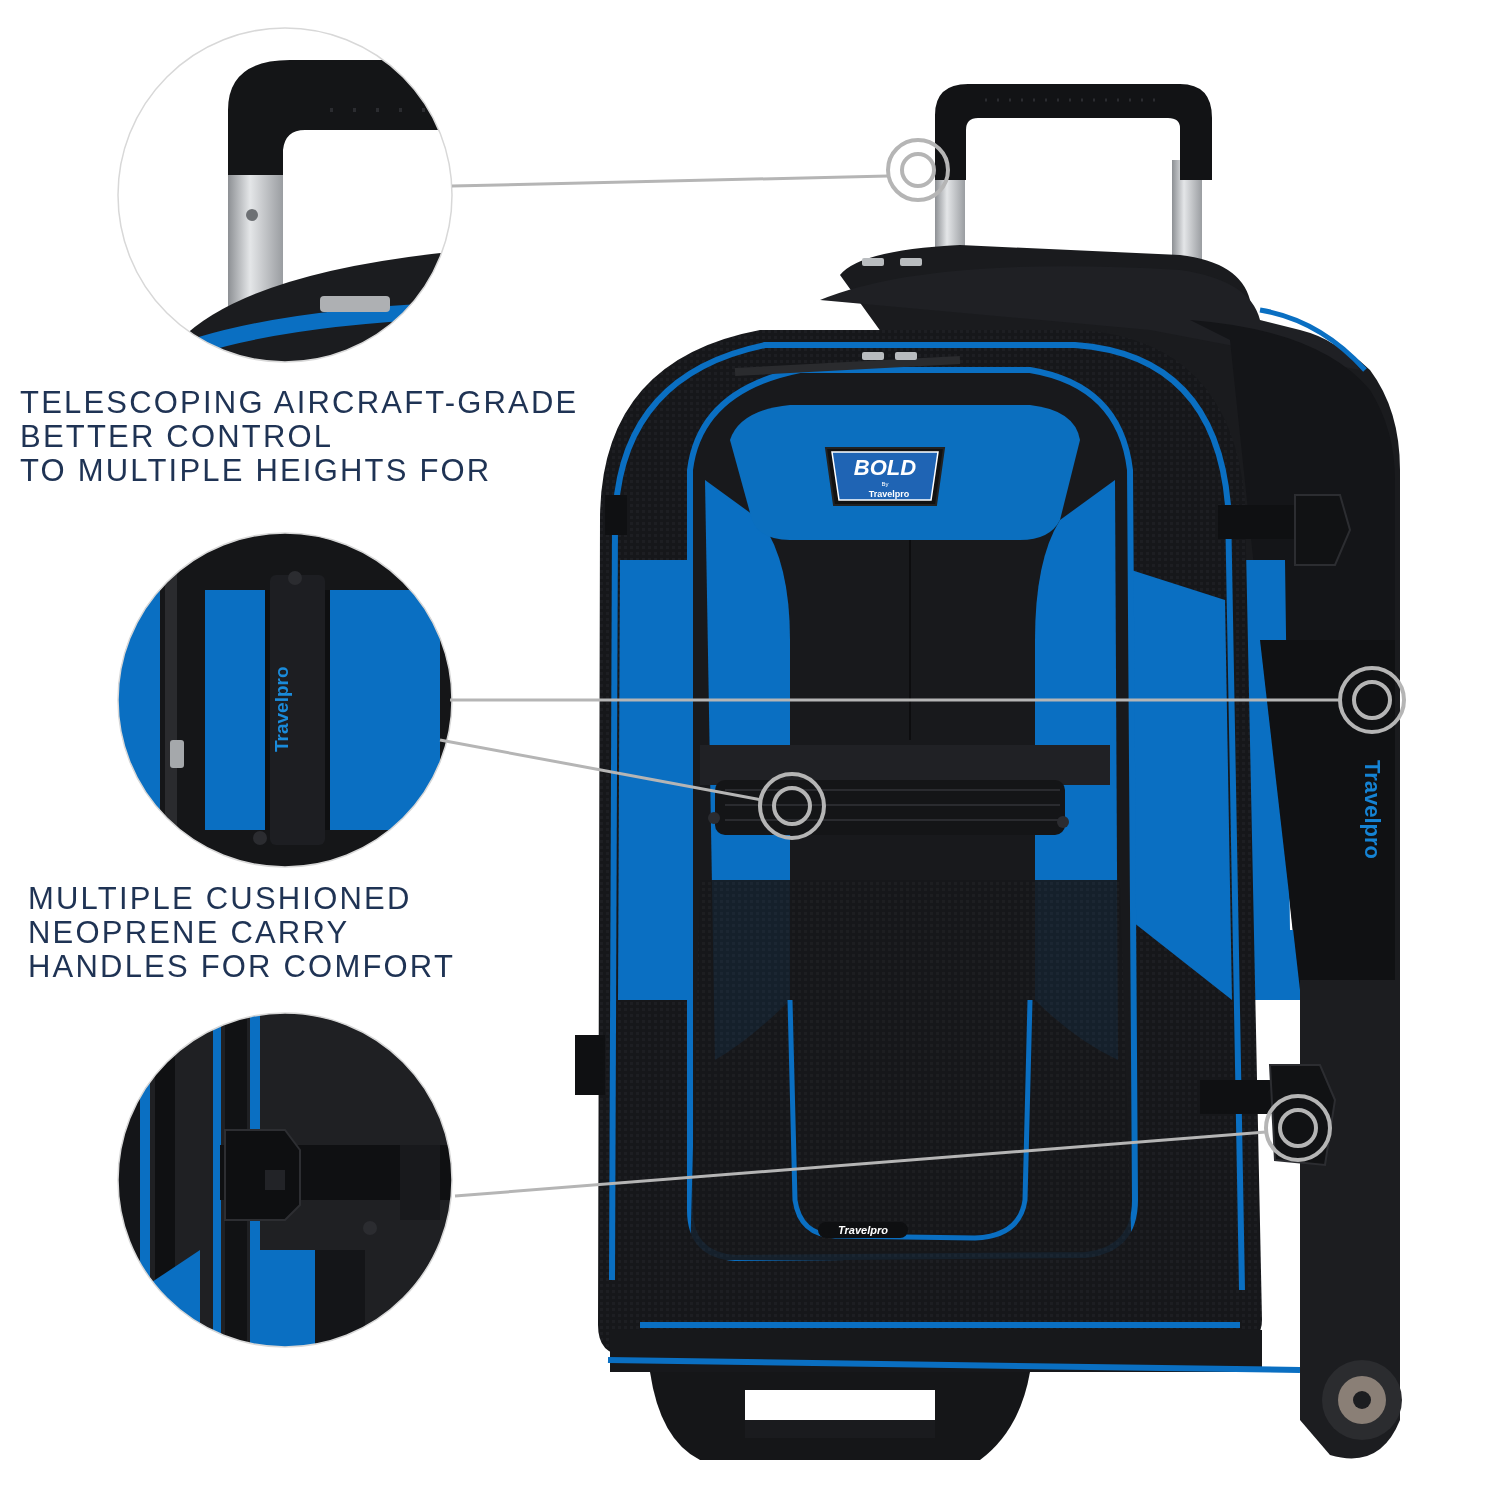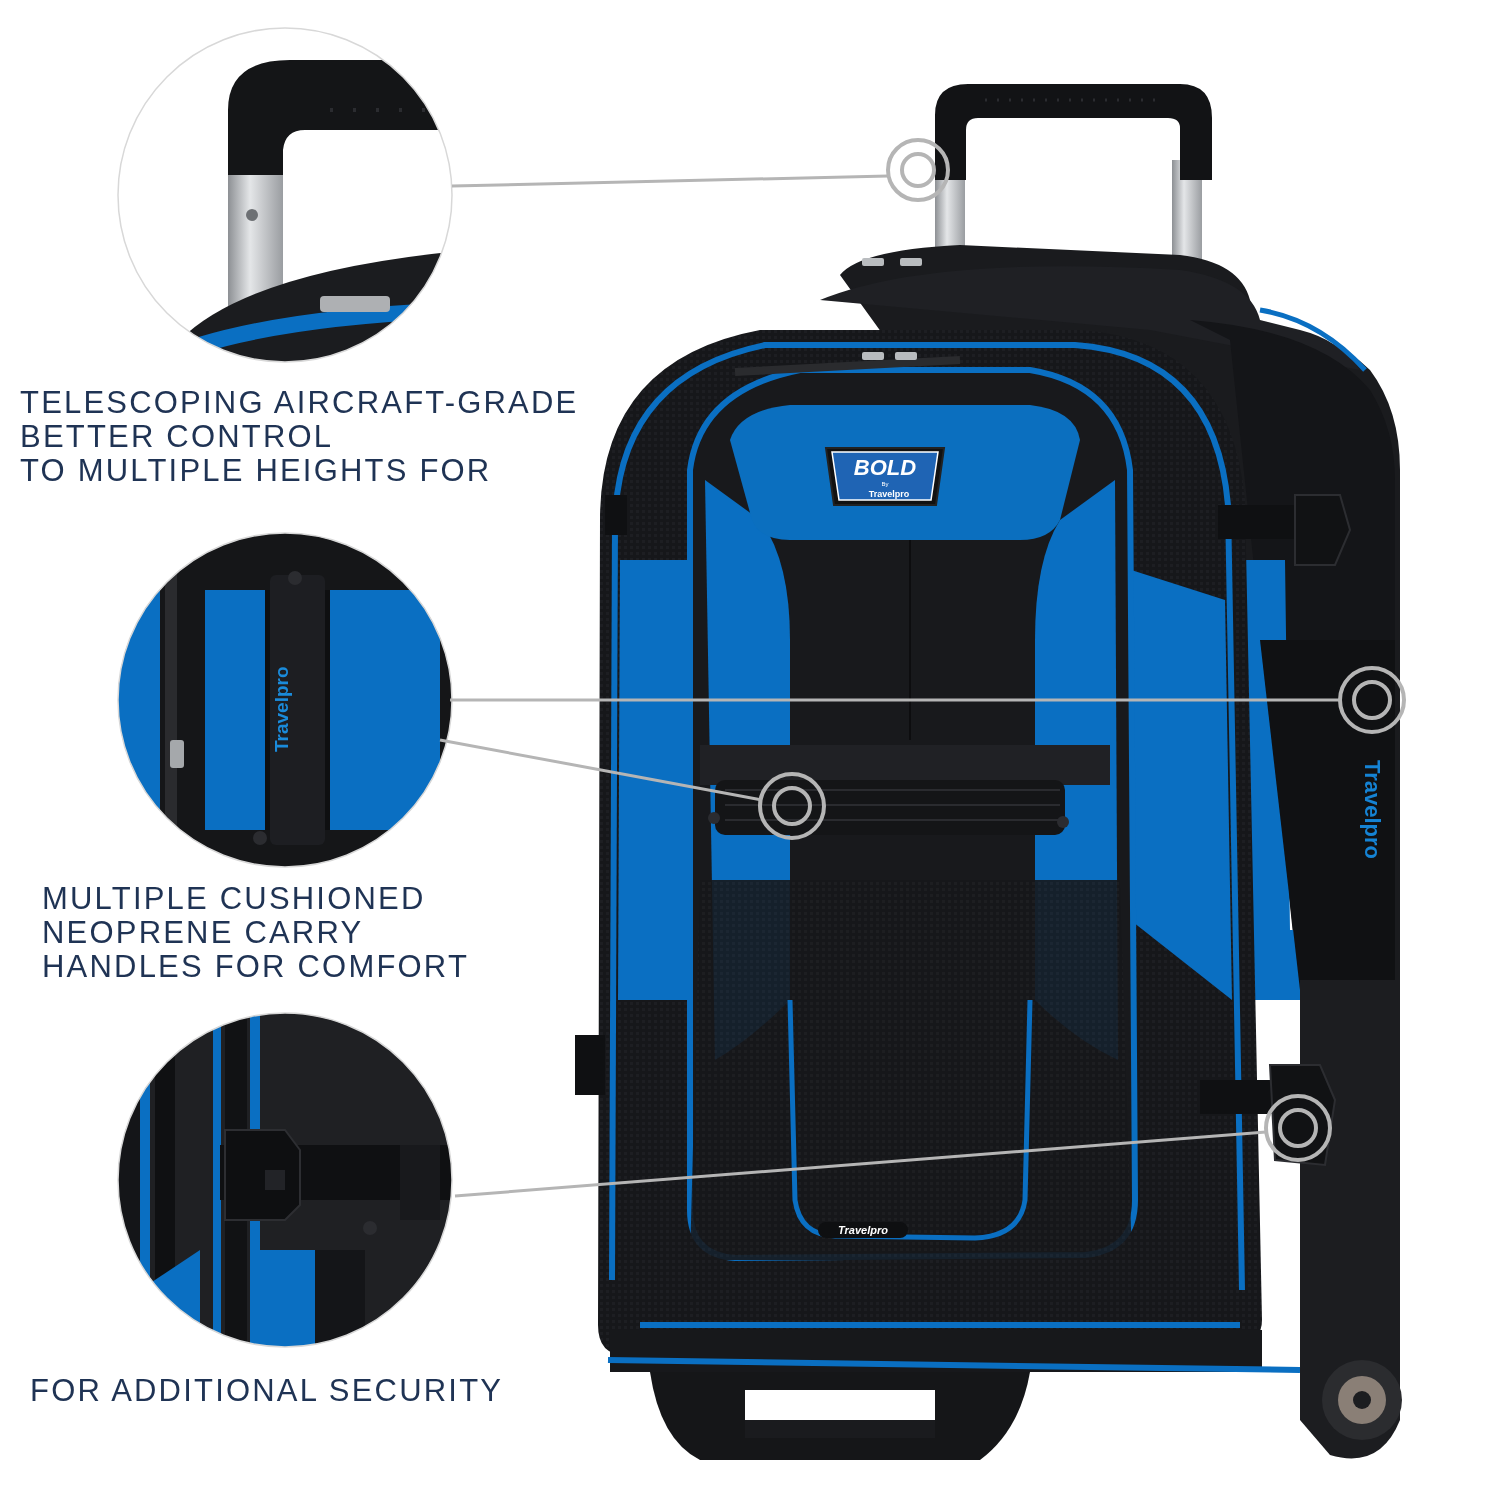--- a/index.html
+++ b/index.html
@@ -5,21 +5,21 @@
   html, body { margin: 0; padding: 0; background: #ffffff; }
   body { width: 1500px; height: 1500px; position: relative; overflow: hidden; font-family: "Liberation Sans", sans-serif; }
   .stage { position: absolute; left: 0; top: 0; width: 1500px; height: 1500px; }
   .caption {
     position: absolute; text-align: left; color: #1f3354;
     font-family: "Liberation Sans", sans-serif; font-size: 31px; line-height: 34px;
     letter-spacing: 2.2px; text-transform: uppercase; white-space: nowrap;
   }
   .caption div { display: block; }
   .cap1 { left: 20px; top: 386px; width: 560px; }
-  .cap2 { left: 42px; top: 882px; width: 490px; }
+  .cap2 { left: 28px; top: 882px; width: 490px; }
   .cap3 { left: 30px; top: 1374px; width: 510px; }
   svg text { font-family: "Liberation Sans", sans-serif; }
 </style>
 </head>
 <body>
 
 <div class="stage">
 
   <svg width="1500" height="1500" viewBox="0 0 1500 1500" style="position:absolute;left:0;top:0">
     <defs>
@@ -204,16 +204,15 @@
     <div>TO MULTIPLE HEIGHTS FOR</div>
   </div>
 
   <div class="caption cap2">
     <div>MULTIPLE CUSHIONED</div>
     <div>NEOPRENE CARRY</div>
     <div>HANDLES FOR COMFORT</div>
   </div>
 
   <div class="caption cap3">
-    <div>FOR ADDITIONAL SECURITY</div>
   </div>
 
 </div>
 
 </body></html>

